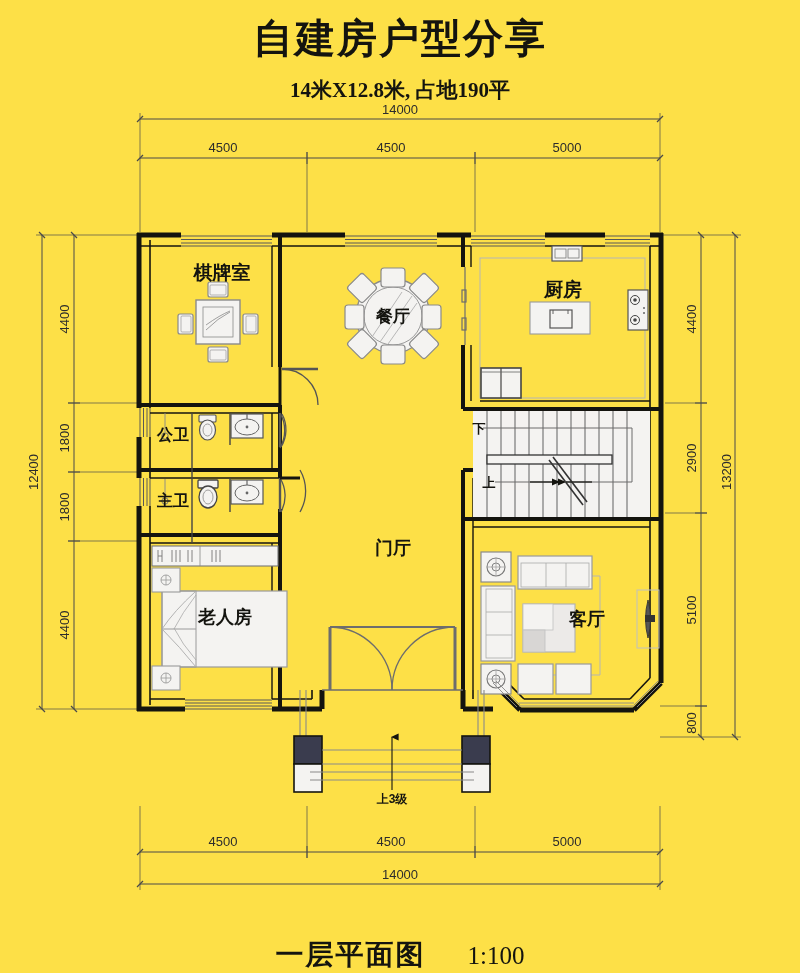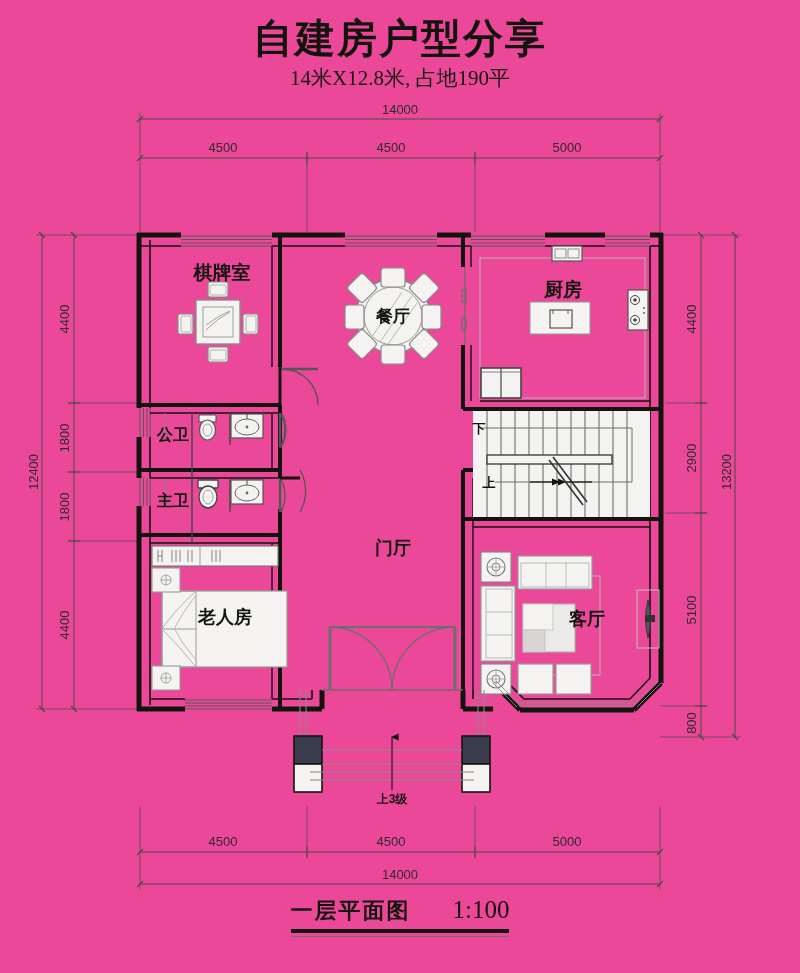--- a/index.html
+++ b/index.html
@@ -8,21 +8,21 @@
     padding: 0;
     background: #f2f1ef;
   }
   body {
     font-family: "Liberation Sans", "DejaVu Sans", sans-serif;
   }
   #page {
     position: relative;
     width: 800px;
     height: 973px;
-    background: #ec4899;
+    background: #fde047;
     overflow: hidden;
   }
 
   
   .title-block {
     position: absolute;
     left: 0;
     top: 18px;
     width: 800px;
     text-align: center;
@@ -31,45 +31,46 @@
     font-family: "Liberation Serif", "DejaVu Serif", serif;
     font-size: 40px;
     font-weight: bold;
     color: #14140f;
     letter-spacing: 2px;
     line-height: 1.05;
   }
   .sub-title {
     font-family: "Liberation Serif", "DejaVu Serif", serif;
     font-size: 21px;
-    font-weight: normal;
+    font-weight: bold;
     color: #14140f;
     letter-spacing: 0px;
-    margin-top: 4px;
+    margin-top: 16px;
   }
   .bottom-title-block {
     position: absolute;
     left: 0;
     top: 896px;
     width: 800px;
     text-align: center;
   }
   .bt-inner { display: inline-block; }
   .bt-row {
     display: flex;
     align-items: baseline;
     justify-content: center;
     gap: 10px;
   }
   .bt-name {
     font-family: "Liberation Serif", "DejaVu Serif", serif;
-    font-size: 22px;
+    font-size: 28px;
     font-weight: bold;
     letter-spacing: 2px;
     color: #14140f;
+    margin-top: 40px;
   }
   .bt-scale {
     font-family: "Liberation Serif", "DejaVu Serif", serif;
     font-size: 25px;
     color: #14140f;
     margin-left: 32px;
   }
   .bt-rule1 {
     height: 4px;
     background: #14140f;

